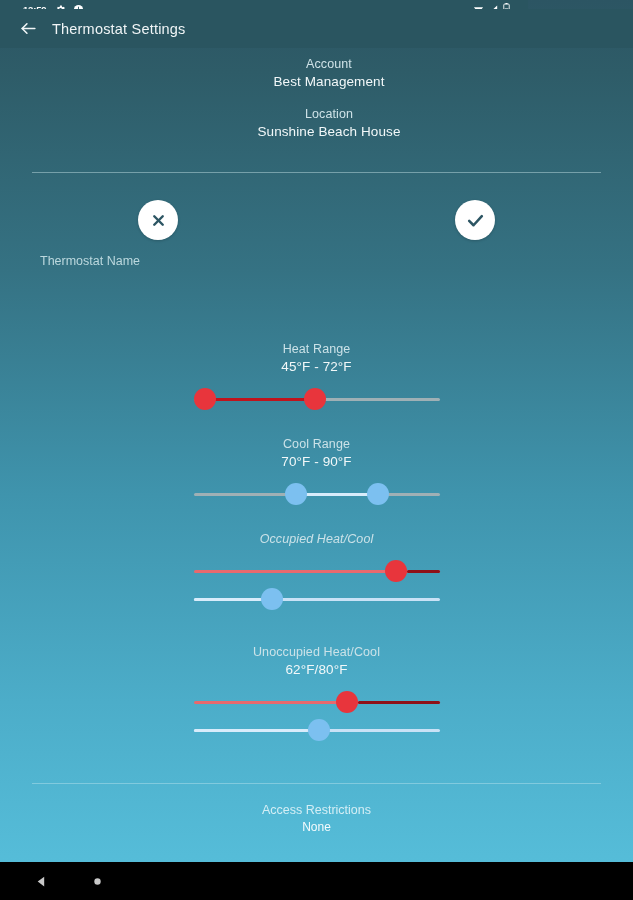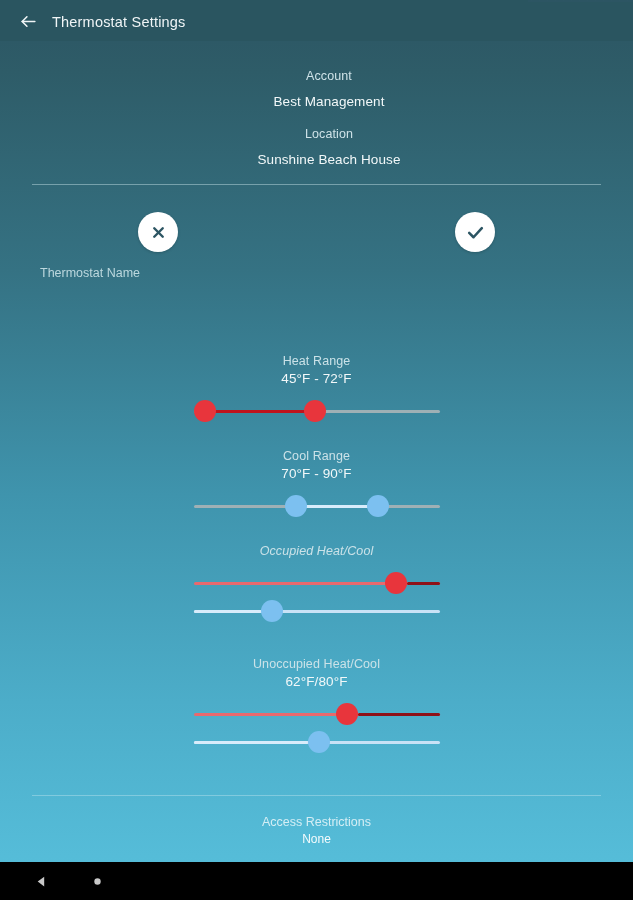--- a/index.html
+++ b/index.html
@@ -29,40 +29,40 @@
   .sb-time {
     font-size:9.5px; font-weight:bold; letter-spacing:-0.2px;
     color:#ffffff; margin-left:19px;
   }
   .sb-left-icons { display:flex; align-items:center; gap:7px; margin-left:9px; }
   .sb-right { margin-left:auto; display:flex; align-items:center; gap:4px; margin-right:14px; }
   .sb-icon { display:block; }
 
   
   .appbar {
-    position:absolute; top:2px; left:0; width:633px; height:39px;
+    position:absolute; top:9px; left:0; width:633px; height:39px;
     background:#2a5560;
     display:flex; align-items:center;
   }
   .back-arrow { margin-left:18px; width:20px; height:20px; display:flex; align-items:center; justify-content:center; cursor:pointer; }
   .appbar-title {
     margin-left:14px; color:#f0f5f6; font-size:14.5px; letter-spacing:0.2px;
   }
 
   
   .content {
-    position:absolute; top:58px; left:0; width:633px; height:804px;padding-left:25px;
+    position:absolute; top:46px; left:0; width:633px; height:804px;padding-left:25px;
   }
 
   .kv-block { text-align:center; }
   .kv-label {
     color:#cfe3e8; font-size:12.5px; letter-spacing:0.1px;
   }
   .kv-value {
-    color:#f2f8f9; font-size:13.5px; letter-spacing:0.1px; margin-top:11px;
+    color:#f2f8f9; font-size:13.5px; letter-spacing:0.1px; margin-top:3px;
   }
 
   .acct { margin-top:11px; }
   .loc  { margin-top:18px; }
 
   .divider-top {
     position:absolute; left:32px; top:126px; width:569px; height:1px;
     background:rgba(205,230,236,0.45);
   }
 

